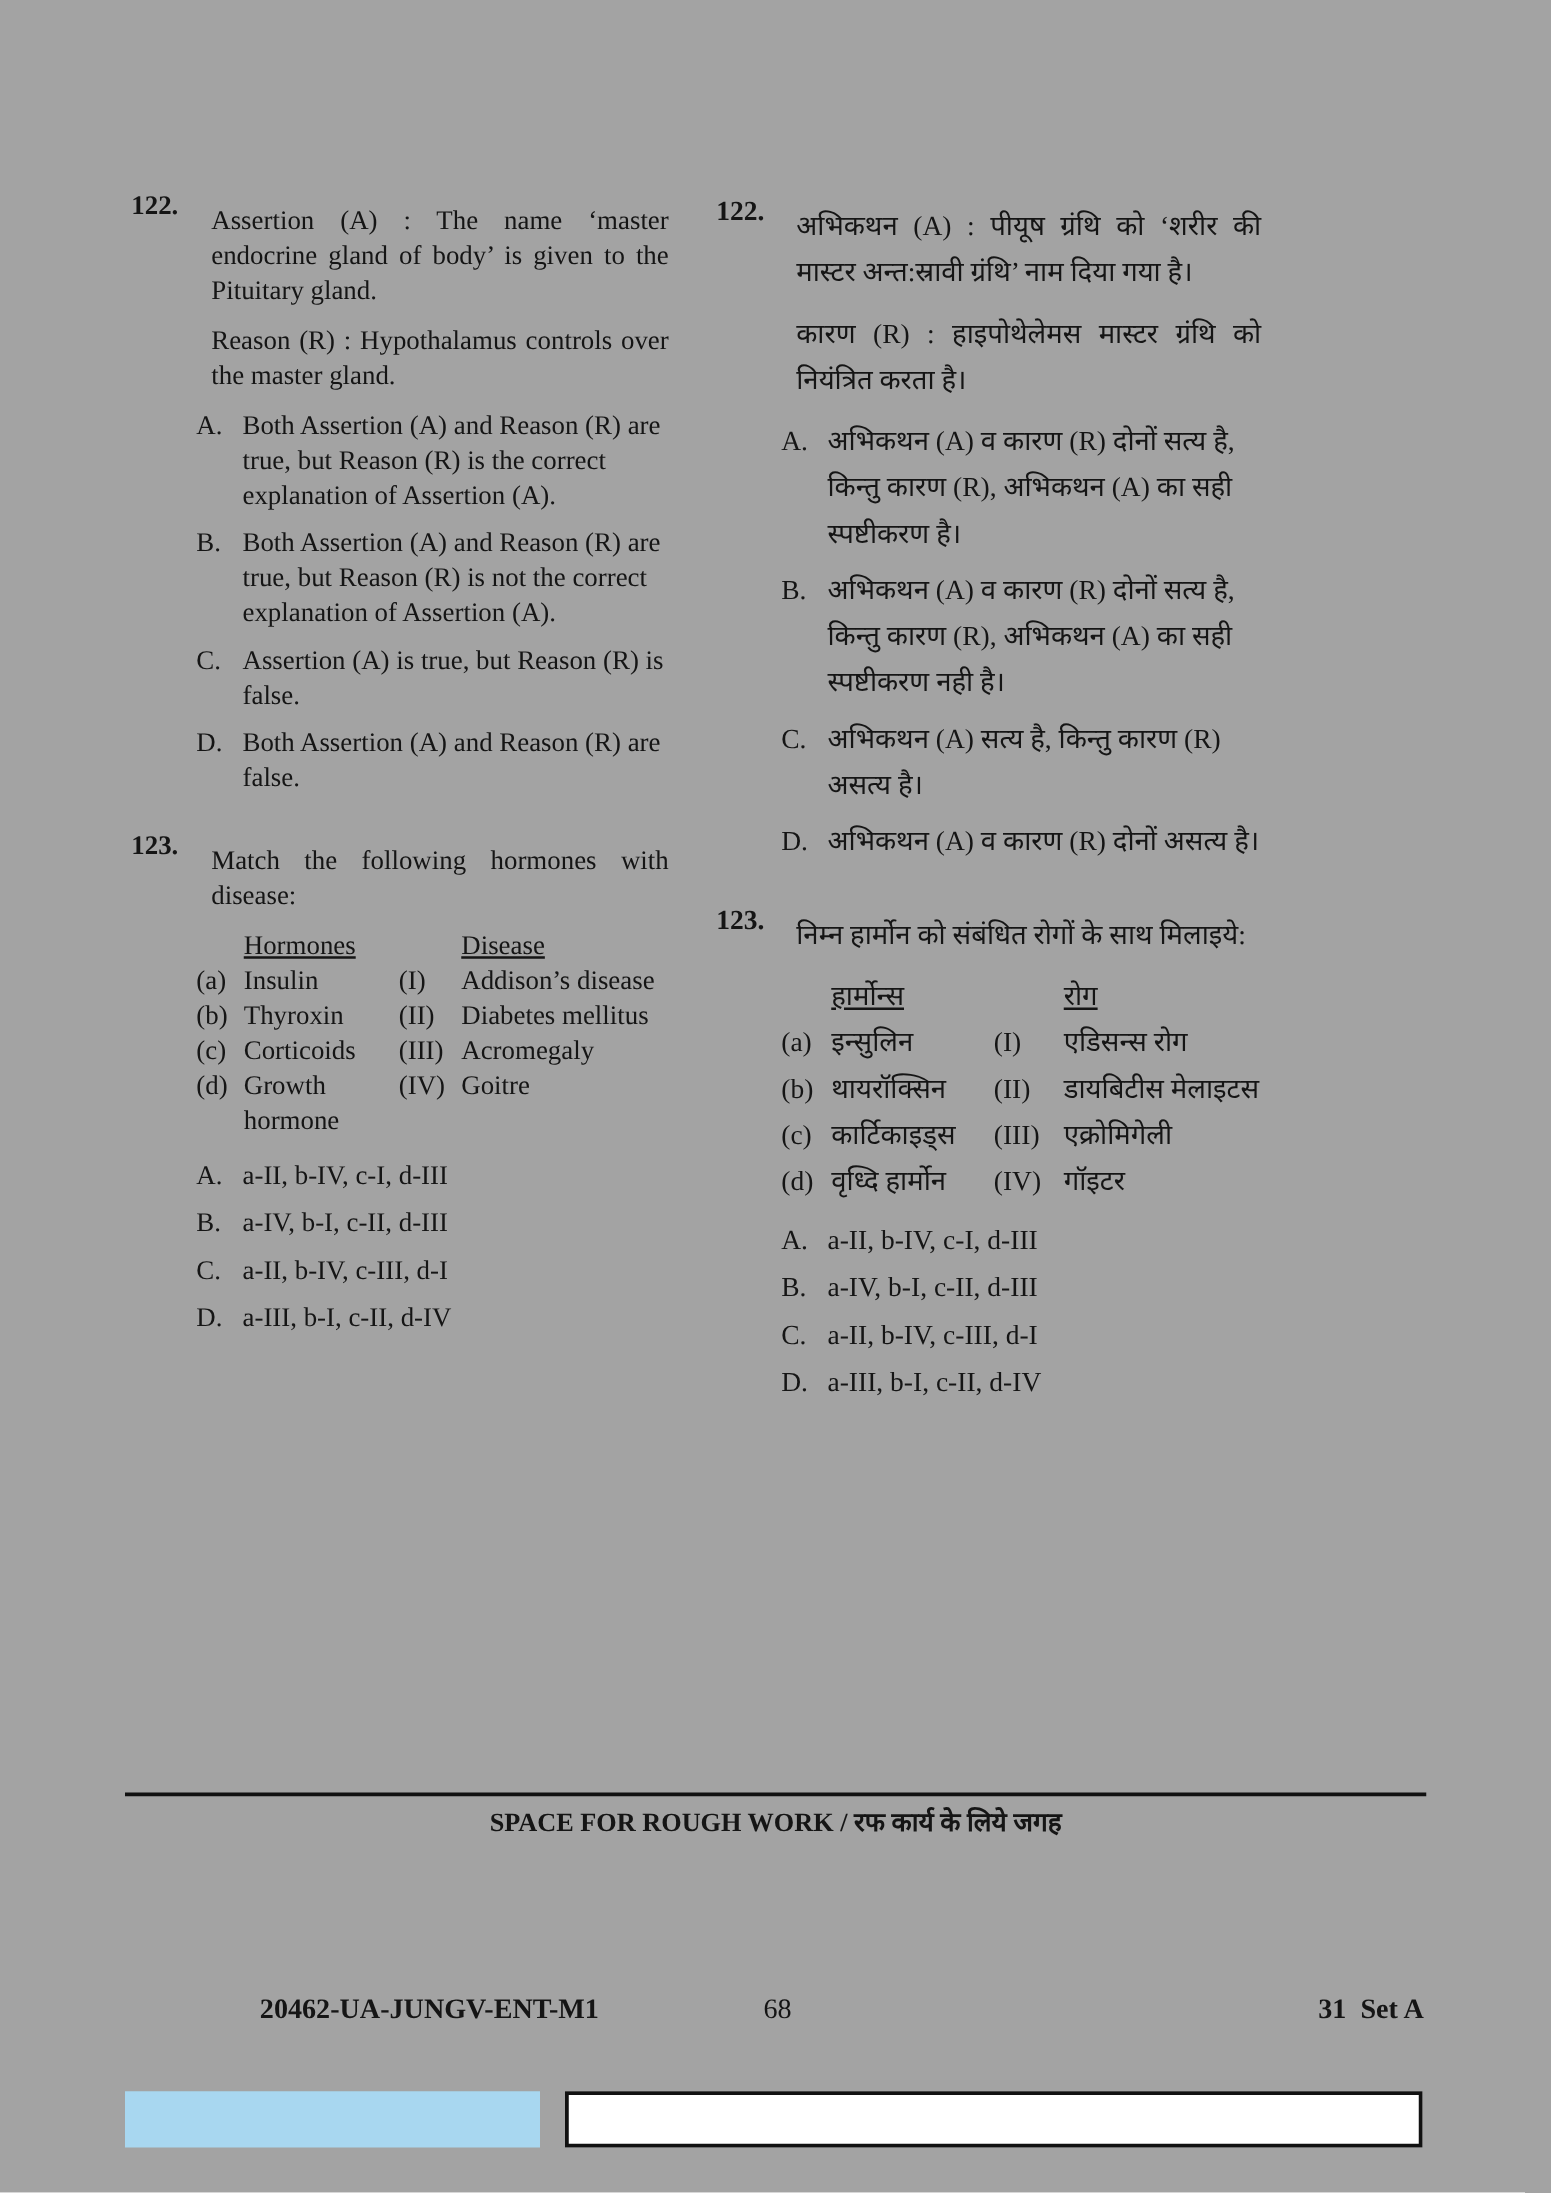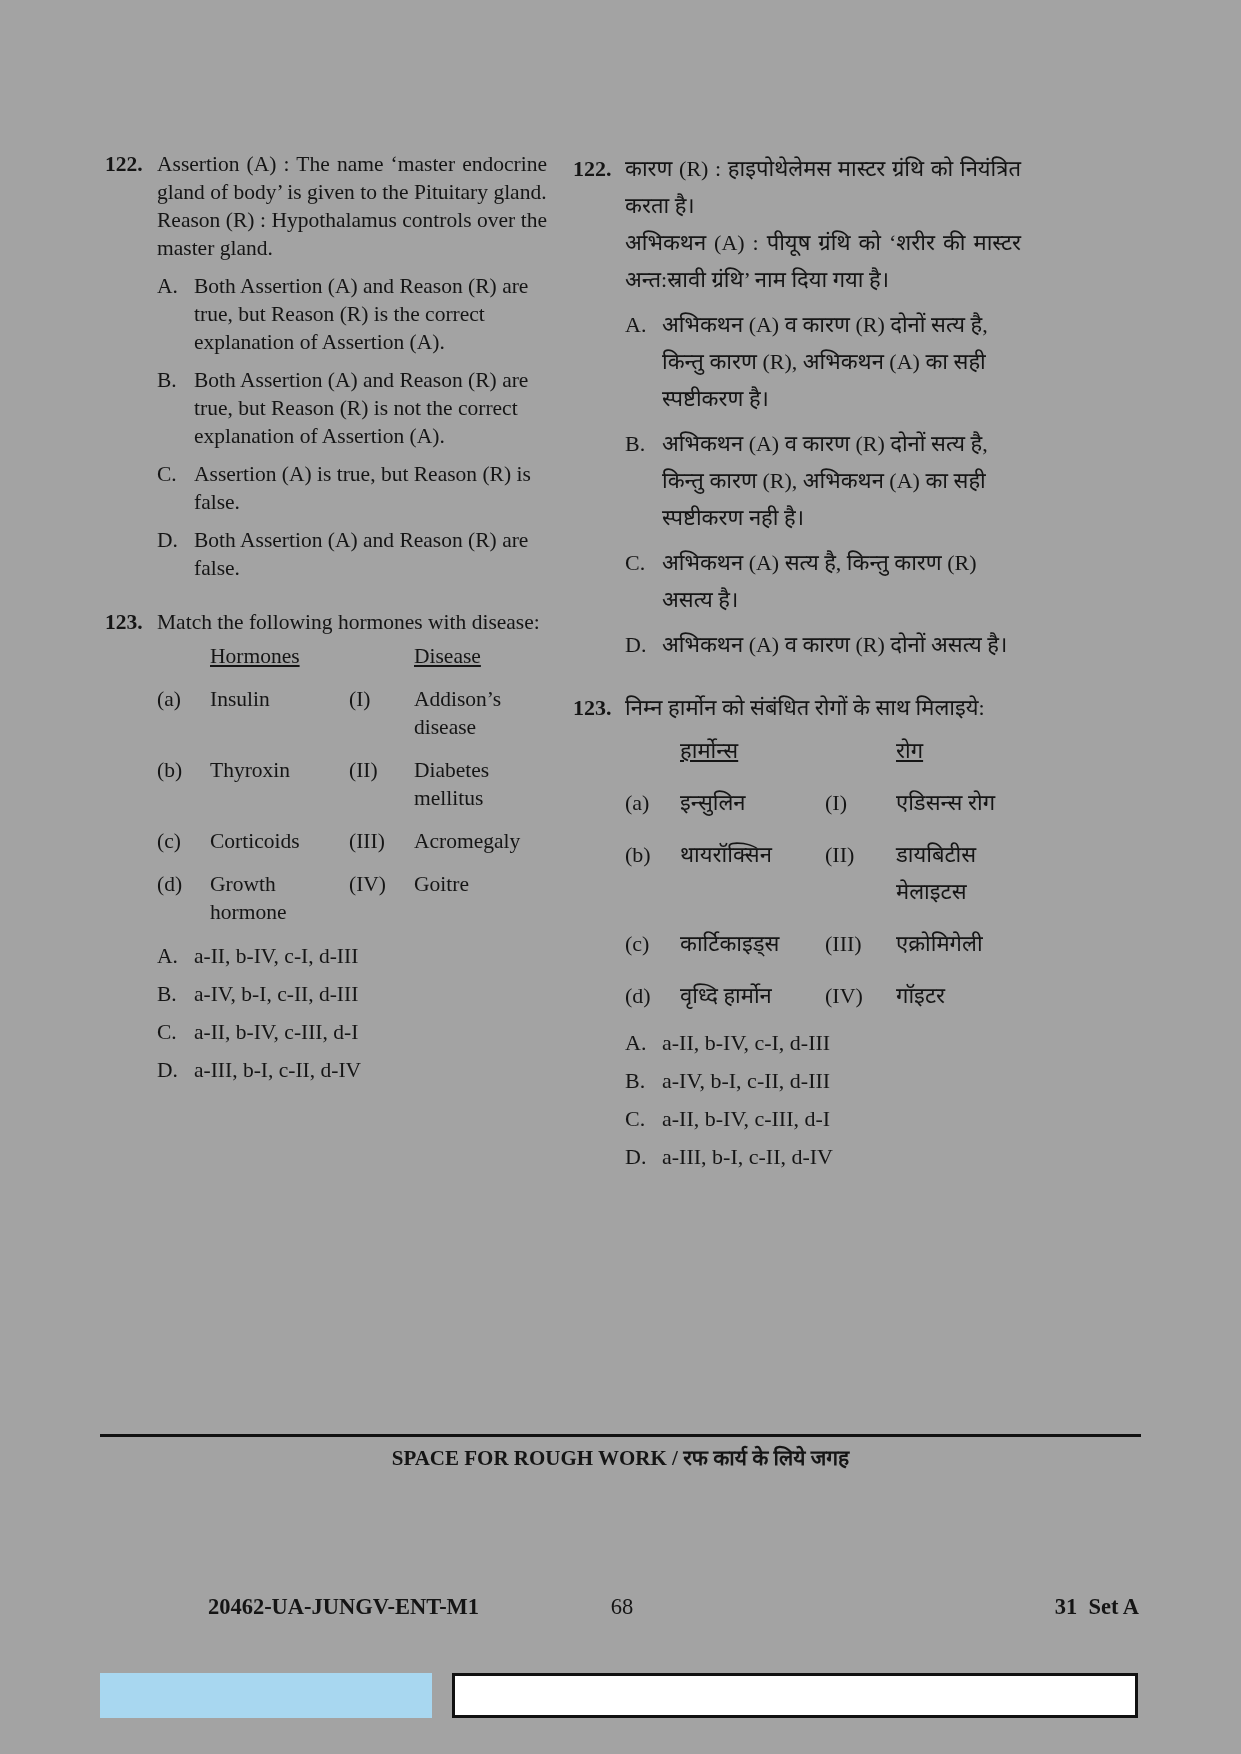--- a/index.html
+++ b/index.html
@@ -13,31 +13,30 @@
     overflow: hidden;
   }
   .col { position: absolute; top: 150px; }
   .col-en { left: 105px; width: 442px; font-size: 21.5px; line-height: 28px; }
   .col-hi { left: 573px; width: 448px; font-size: 22px;  line-height: 37px; }
 
   .q { display: flex; margin-bottom: 26px; }
   .qnum { font-weight: 700; width: 52px; flex-shrink: 0; }
   .qbody { flex: 1; min-width: 0; }
 
-  .stem { margin: 0; text-align: justify; }
+  .stem { margin: 12px; text-align: justify; }
   .opt { display: flex; margin-top: 10px; }
   .col-hi .opt { margin-top: 8px; }
   .optlabel { width: 37px; flex-shrink: 0; }
   .opttext { flex: 1; min-width: 0; }
 
   .match-table {
     display: grid;
     grid-template-columns: 38px 124px 50px auto;
     margin-top: 6px;
-    gap: 15px;
   }
   .col-hi .match-table { grid-template-columns: 40px 130px 56px auto; }
   .match-table .hdr { text-decoration: underline; }
   .cell { min-width: 0; }
 
   .rough-rule {
     position: absolute; left: 100px; top: 1434px;
     width: 1041px; height: 3px; background: #111;
   }
   .rough-title {
@@ -141,22 +140,22 @@
         </div>
       </div>
     </div>
   </section>
 
   <section class="col col-hi">
 
     <div class="q">
       <div class="qnum">122.</div>
       <div class="qbody">
+        <p class="stem">अभिकथन (A) : पीयूष ग्रंथि को ‘शरीर की मास्टर अन्त:स्रावी ग्रंथि’ नाम दिया गया है।</p>
         <p class="stem">कारण (R) : हाइपोथेलेमस मास्टर ग्रंथि को नियंत्रित करता है।</p>
-        <p class="stem">अभिकथन (A) : पीयूष ग्रंथि को ‘शरीर की मास्टर अन्त:स्रावी ग्रंथि’ नाम दिया गया है।</p>
         <div class="opt">
           <div class="optlabel">A.</div>
           <div class="opttext">अभिकथन (A) व कारण (R) दोनों सत्य है, किन्तु कारण (R), अभिकथन (A) का सही स्पष्टीकरण है।</div>
         </div>
         <div class="opt">
           <div class="optlabel">B.</div>
           <div class="opttext">अभिकथन (A) व कारण (R) दोनों सत्य है, किन्तु कारण (R), अभिकथन (A) का सही स्पष्टीकरण नही है।</div>
         </div>
         <div class="opt">
           <div class="optlabel">C.</div>

